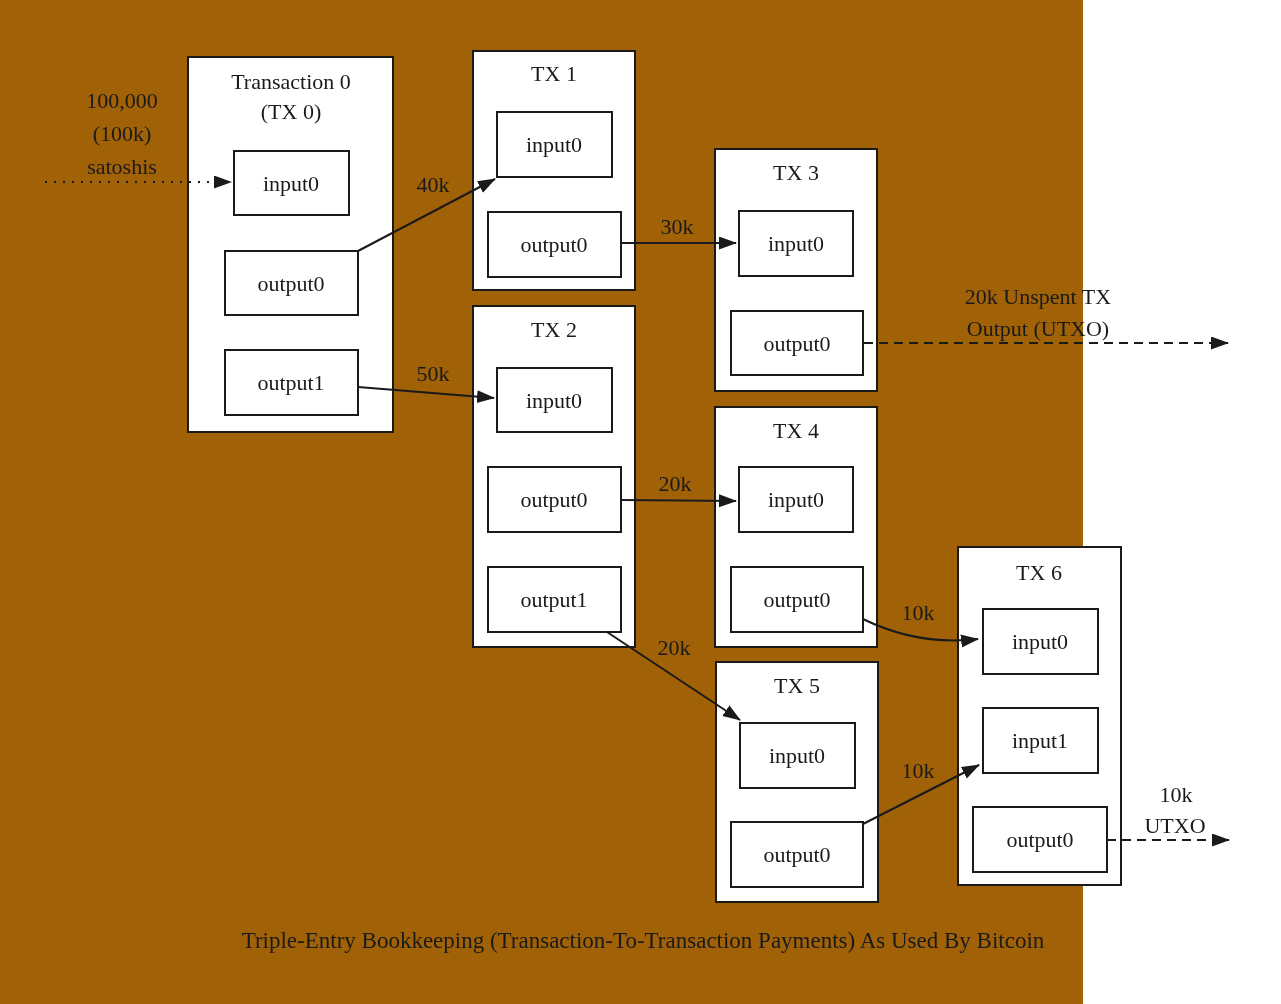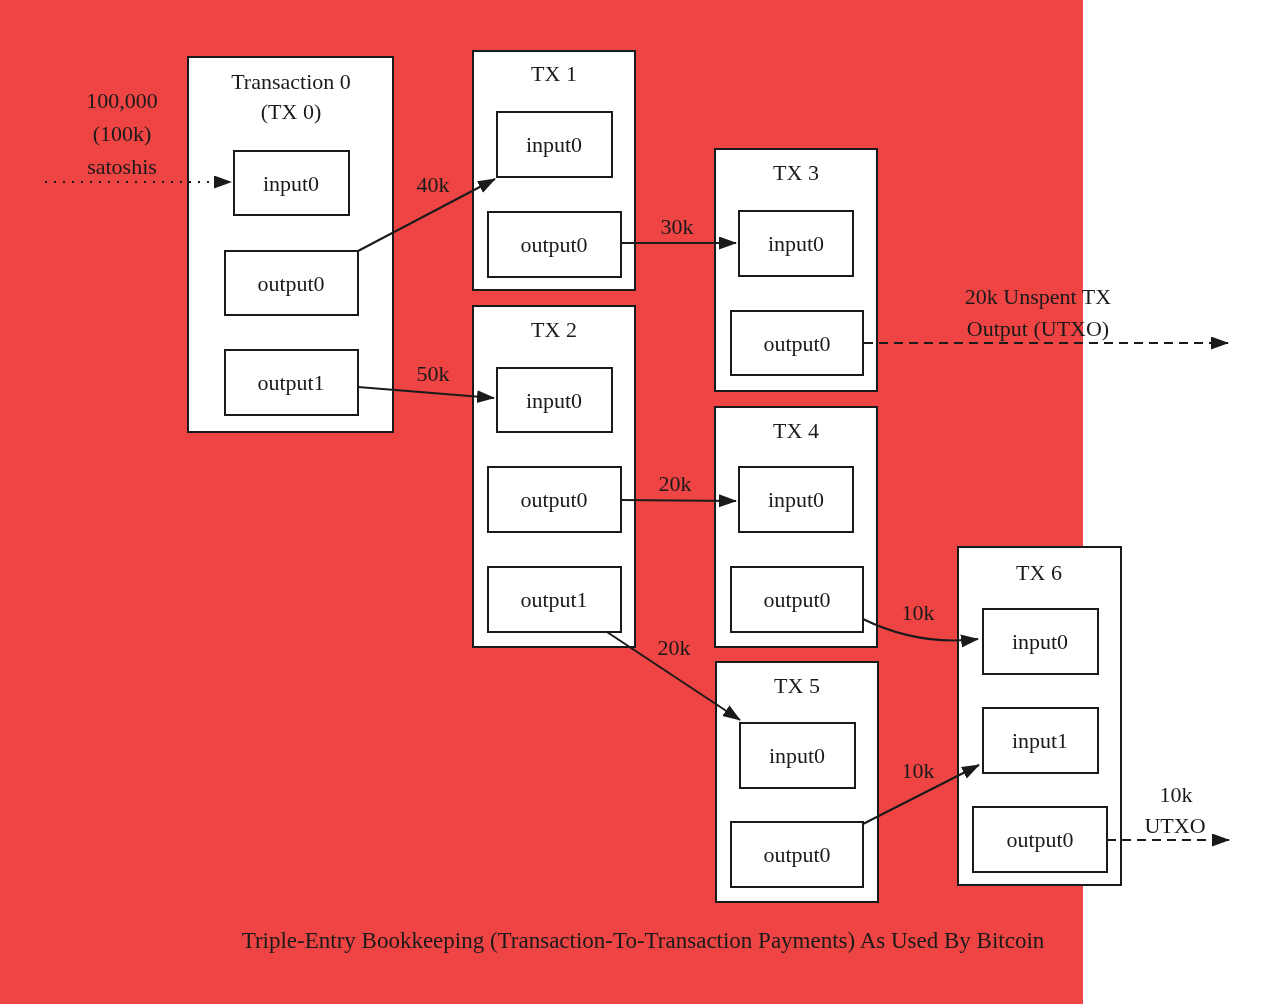--- a/index.html
+++ b/index.html
@@ -4,21 +4,21 @@
 <style>
   html, body {
     margin: 0;
     padding: 0;
     background: #ffffff;
   }
   .stage {
     position: relative;
     width: 1083px;
     height: 1004px;
-    background: #ef4444;
+    background: #a16207;
     font-family: "Liberation Serif", "DejaVu Serif", serif;
   }
   svg text {
     font-family: "Liberation Serif", "DejaVu Serif", serif;
     fill: #1a1a1a;
   }
   .box {
     fill: #ffffff;
     stroke: #1a1a1a;
     stroke-width: 2;

